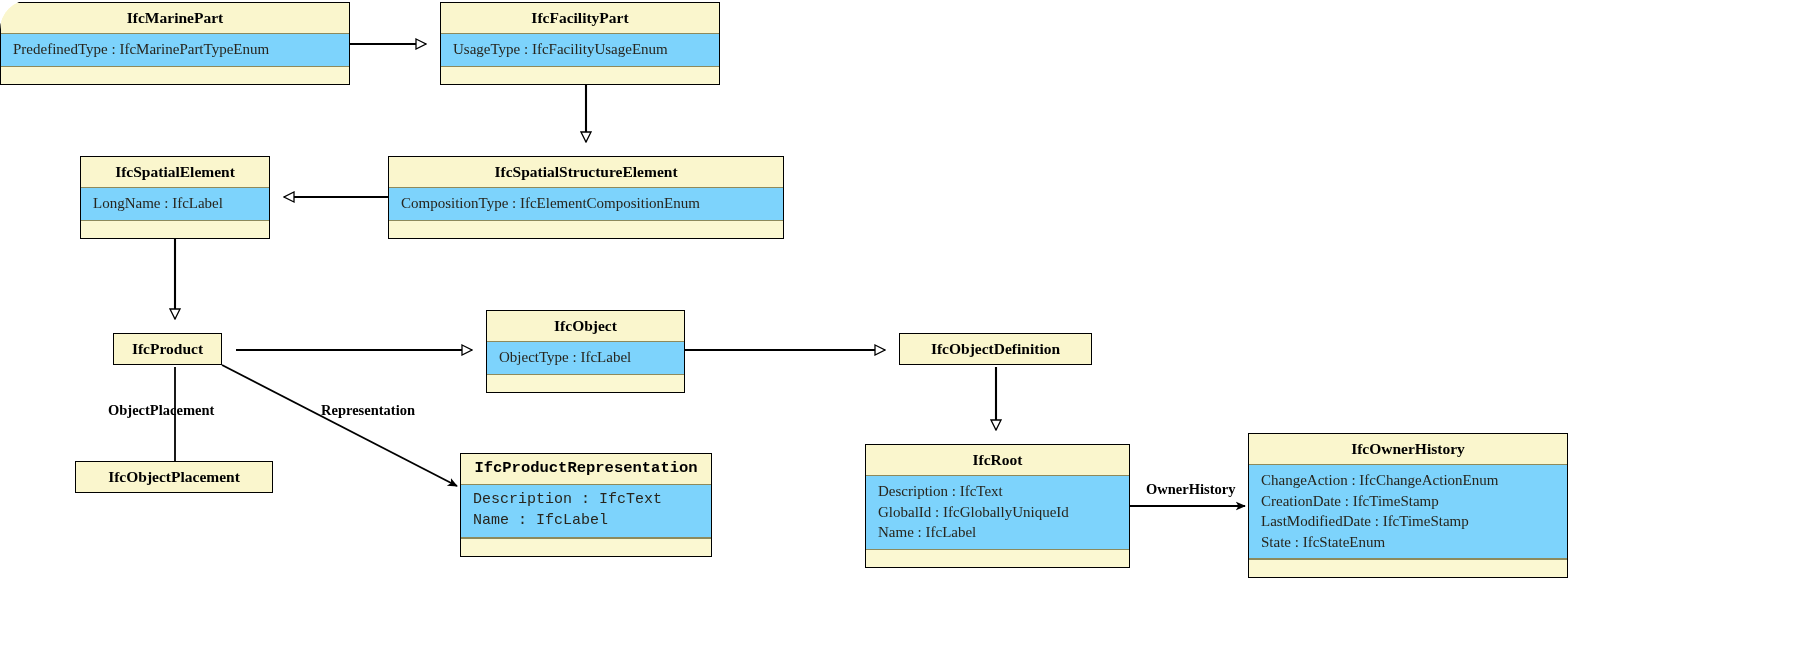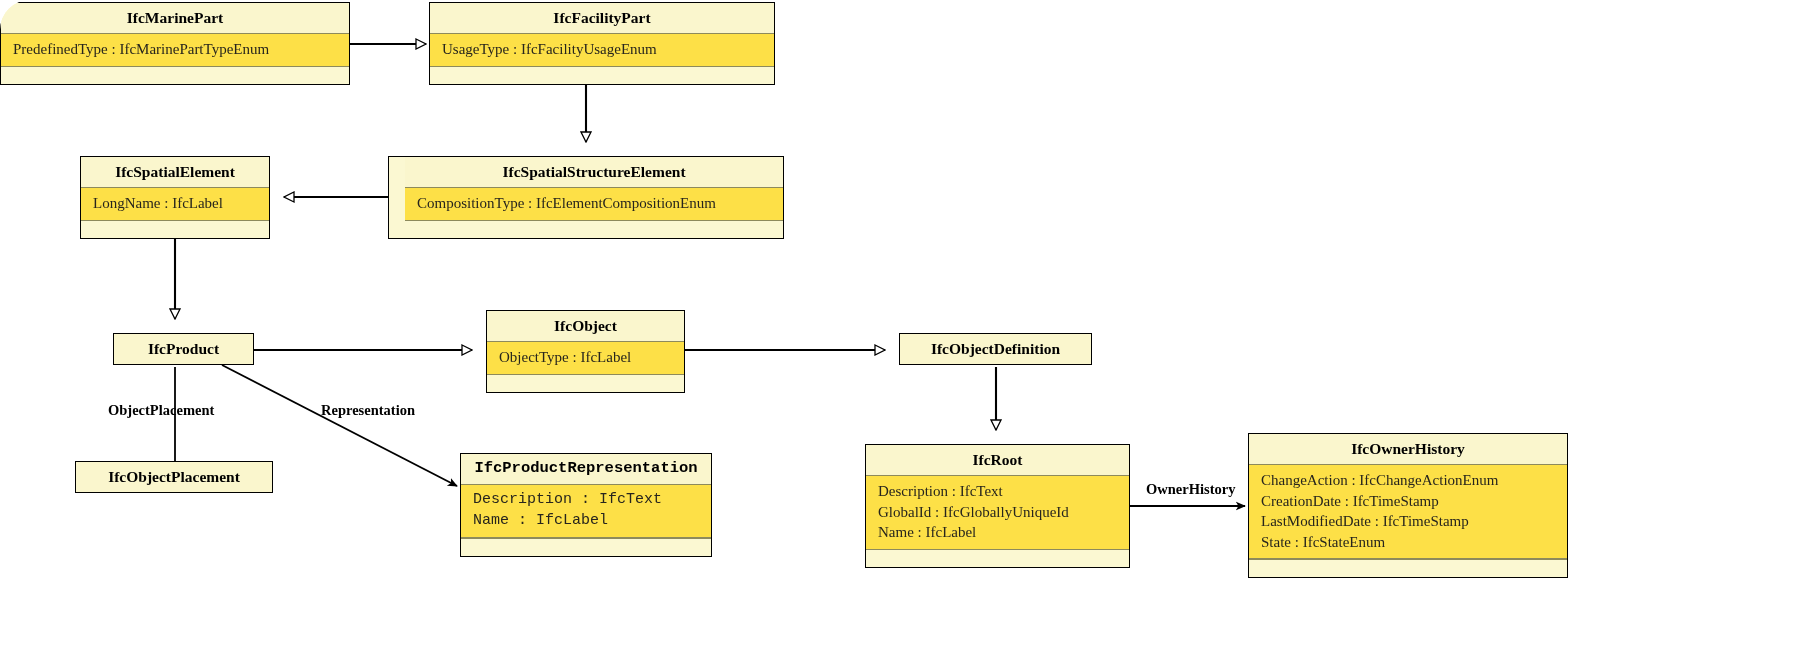--- a/index.html
+++ b/index.html
@@ -44,21 +44,21 @@
     white-space: nowrap;
     background: #faf6cd;
   }
   .uml-sep {
     height: 1.5px;
     background: #8d8a5c;
     width: 100%;
   }
   .uml-attrs {
     padding: 5px 10px 6px 12px;
-    background: #fde047;
+    background: #7dd3fc;
   }
   .uml-attr {
     font-size: 15px;
     line-height: 20.5px;
     color: #27251d;
     white-space: nowrap;
   }
   .uml-ops {
     height: 17px;
     background: #fbf8d2;
@@ -132,51 +132,51 @@
   <div class="uml-class" style="left:0px; top:2px; width:350px;">
     <div class="uml-title">IfcMarinePart</div>
     <div class="uml-sep"></div>
     <div class="uml-attrs">
       <div class="uml-attr">PredefinedType : IfcMarinePartTypeEnum</div>
     </div>
     <div class="uml-sep"></div>
     <div class="uml-ops"></div>
   </div>
 
-  <div class="uml-class" style="left:429px; top:2px; width:346px;">
+  <div class="uml-class" style="left:440px; top:2px; width:280px;">
     <div class="uml-title">IfcFacilityPart</div>
     <div class="uml-sep"></div>
     <div class="uml-attrs">
       <div class="uml-attr">UsageType : IfcFacilityUsageEnum</div>
     </div>
     <div class="uml-sep"></div>
     <div class="uml-ops"></div>
   </div>
 
   <div class="uml-class" style="left:80px; top:156px; width:190px;">
     <div class="uml-title">IfcSpatialElement</div>
     <div class="uml-sep"></div>
     <div class="uml-attrs">
       <div class="uml-attr">LongName : IfcLabel</div>
     </div>
     <div class="uml-sep"></div>
     <div class="uml-ops"></div>
   </div>
 
-  <div class="uml-class" style="left:388px; top:156px; width:396px;padding-left:16px;">
+  <div class="uml-class" style="left:388px; top:156px; width:396px;">
     <div class="uml-title">IfcSpatialStructureElement</div>
     <div class="uml-sep"></div>
     <div class="uml-attrs">
       <div class="uml-attr">CompositionType : IfcElementCompositionEnum</div>
     </div>
     <div class="uml-sep"></div>
     <div class="uml-ops"></div>
   </div>
 
-  <div class="uml-class" style="left:113px; top:333px; width:141px;">
+  <div class="uml-class" style="left:113px; top:333px; width:109px;">
     <div class="uml-title">IfcProduct</div>
   </div>
 
   <div class="uml-class" style="left:899px; top:333px; width:193px;">
     <div class="uml-title">IfcObjectDefinition</div>
   </div>
 
   <div class="uml-class" style="left:486px; top:310px; width:199px;">
     <div class="uml-title">IfcObject</div>
     <div class="uml-sep"></div>

